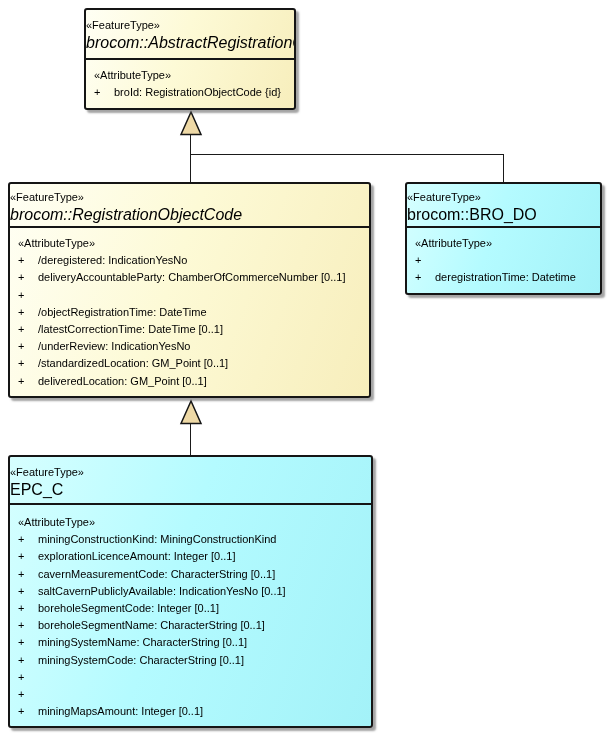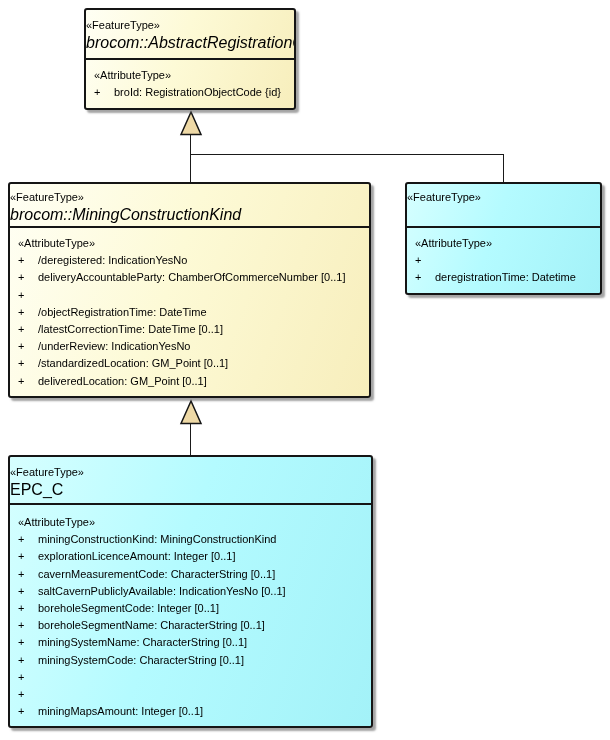--- a/index.html
+++ b/index.html
@@ -99,21 +99,21 @@
             <span class="vis">+</span>
             <span class="attr-text">broId: RegistrationObjectCode {id}</span>
           </div>
         </div>
     </div>
   </div>
 
   <div class="uml-box yellow" style="left:8px;top:182px;width:363px;height:216px;">
     <div class="uml-title" style="height:44px;padding-top:5px;">
       <span class="stereotype">«FeatureType»</span>
-      <span class="class-name abstract">brocom::MiningConstructionKind</span>
+      <span class="class-name abstract">brocom::RegistrationObjectCode</span>
     </div>
     <div class="uml-attrs">
       <span class="attr-stereotype">«AttributeType»</span>
       <div>
           <div class="attr-row">
             <span class="vis">+</span>
             <span class="attr-text">/deregistered: IndicationYesNo</span>
           </div>
           <div class="attr-row">
             <span class="vis">+</span>
@@ -142,20 +142,21 @@
             <span class="vis">+</span>
             <span class="attr-text">deliveredLocation: GM_Point [0..1]</span>
           </div>
         </div>
     </div>
   </div>
 
   <div class="uml-box cyan" style="left:405px;top:182px;width:197px;height:113px;">
     <div class="uml-title" style="height:44px;padding-top:5px;">
       <span class="stereotype">«FeatureType»</span>
+      <span class="class-name">brocom::BRO_DO</span>
     </div>
     <div class="uml-attrs">
       <span class="attr-stereotype">«AttributeType»</span>
       <div>
           <div class="attr-row">
             <span class="vis">+</span>
           </div>
           <div class="attr-row">
             <span class="vis">+</span>
             <span class="attr-text">deregistrationTime: Datetime</span>

